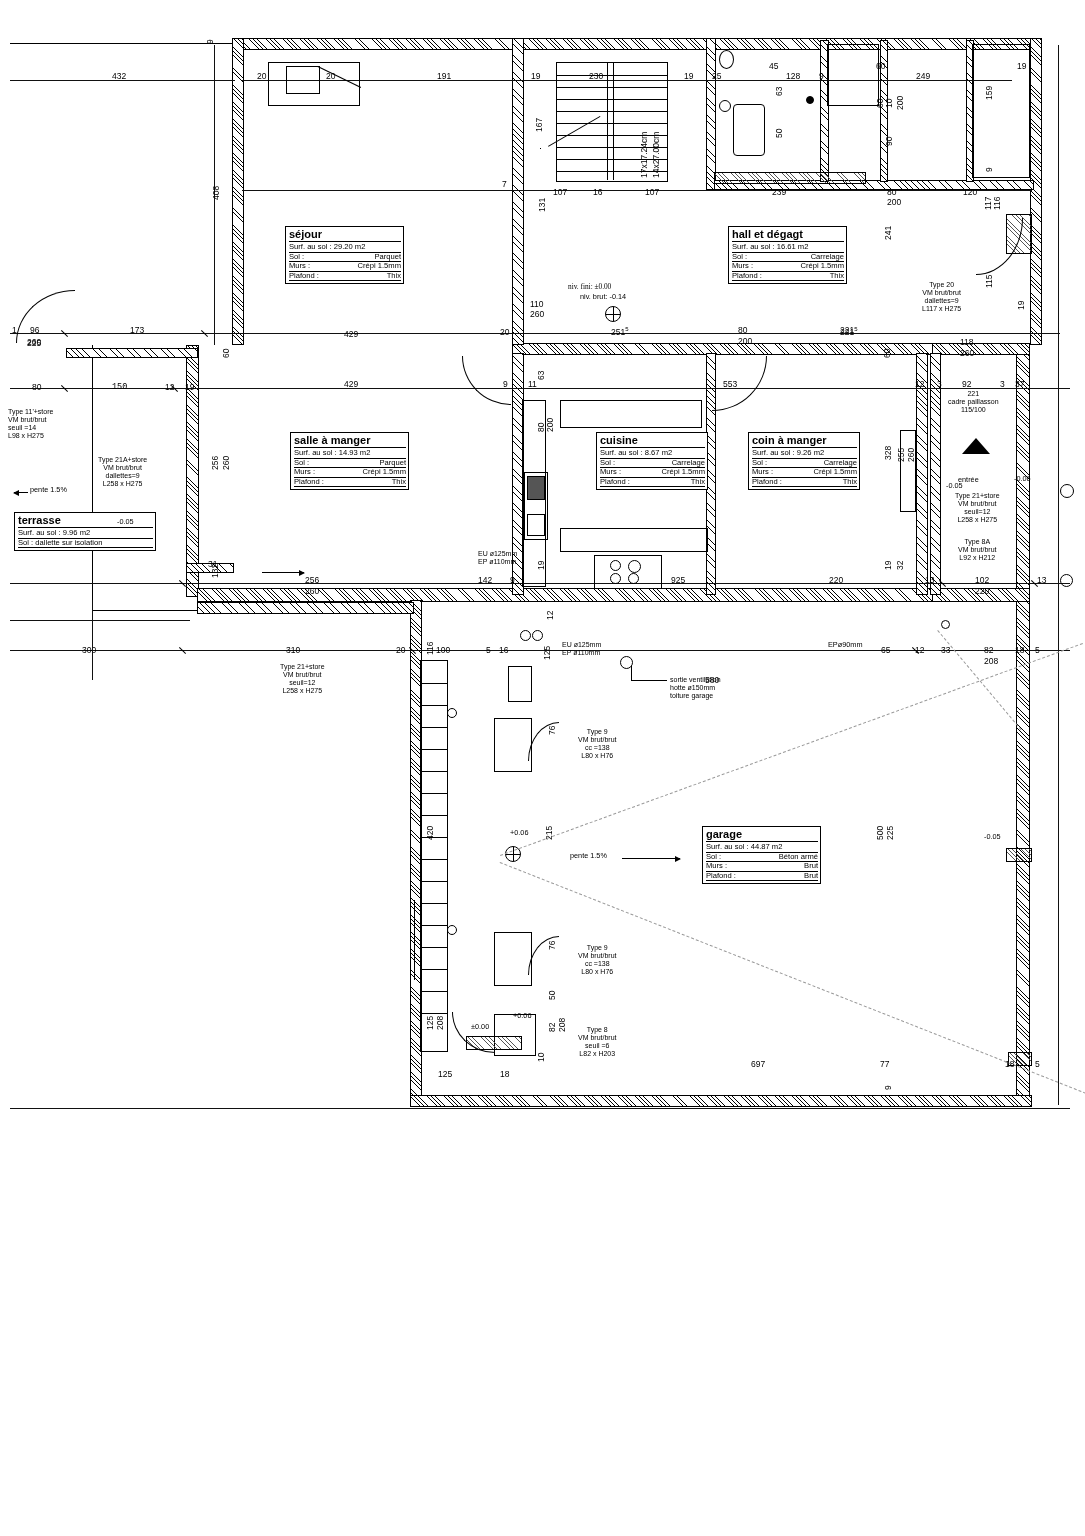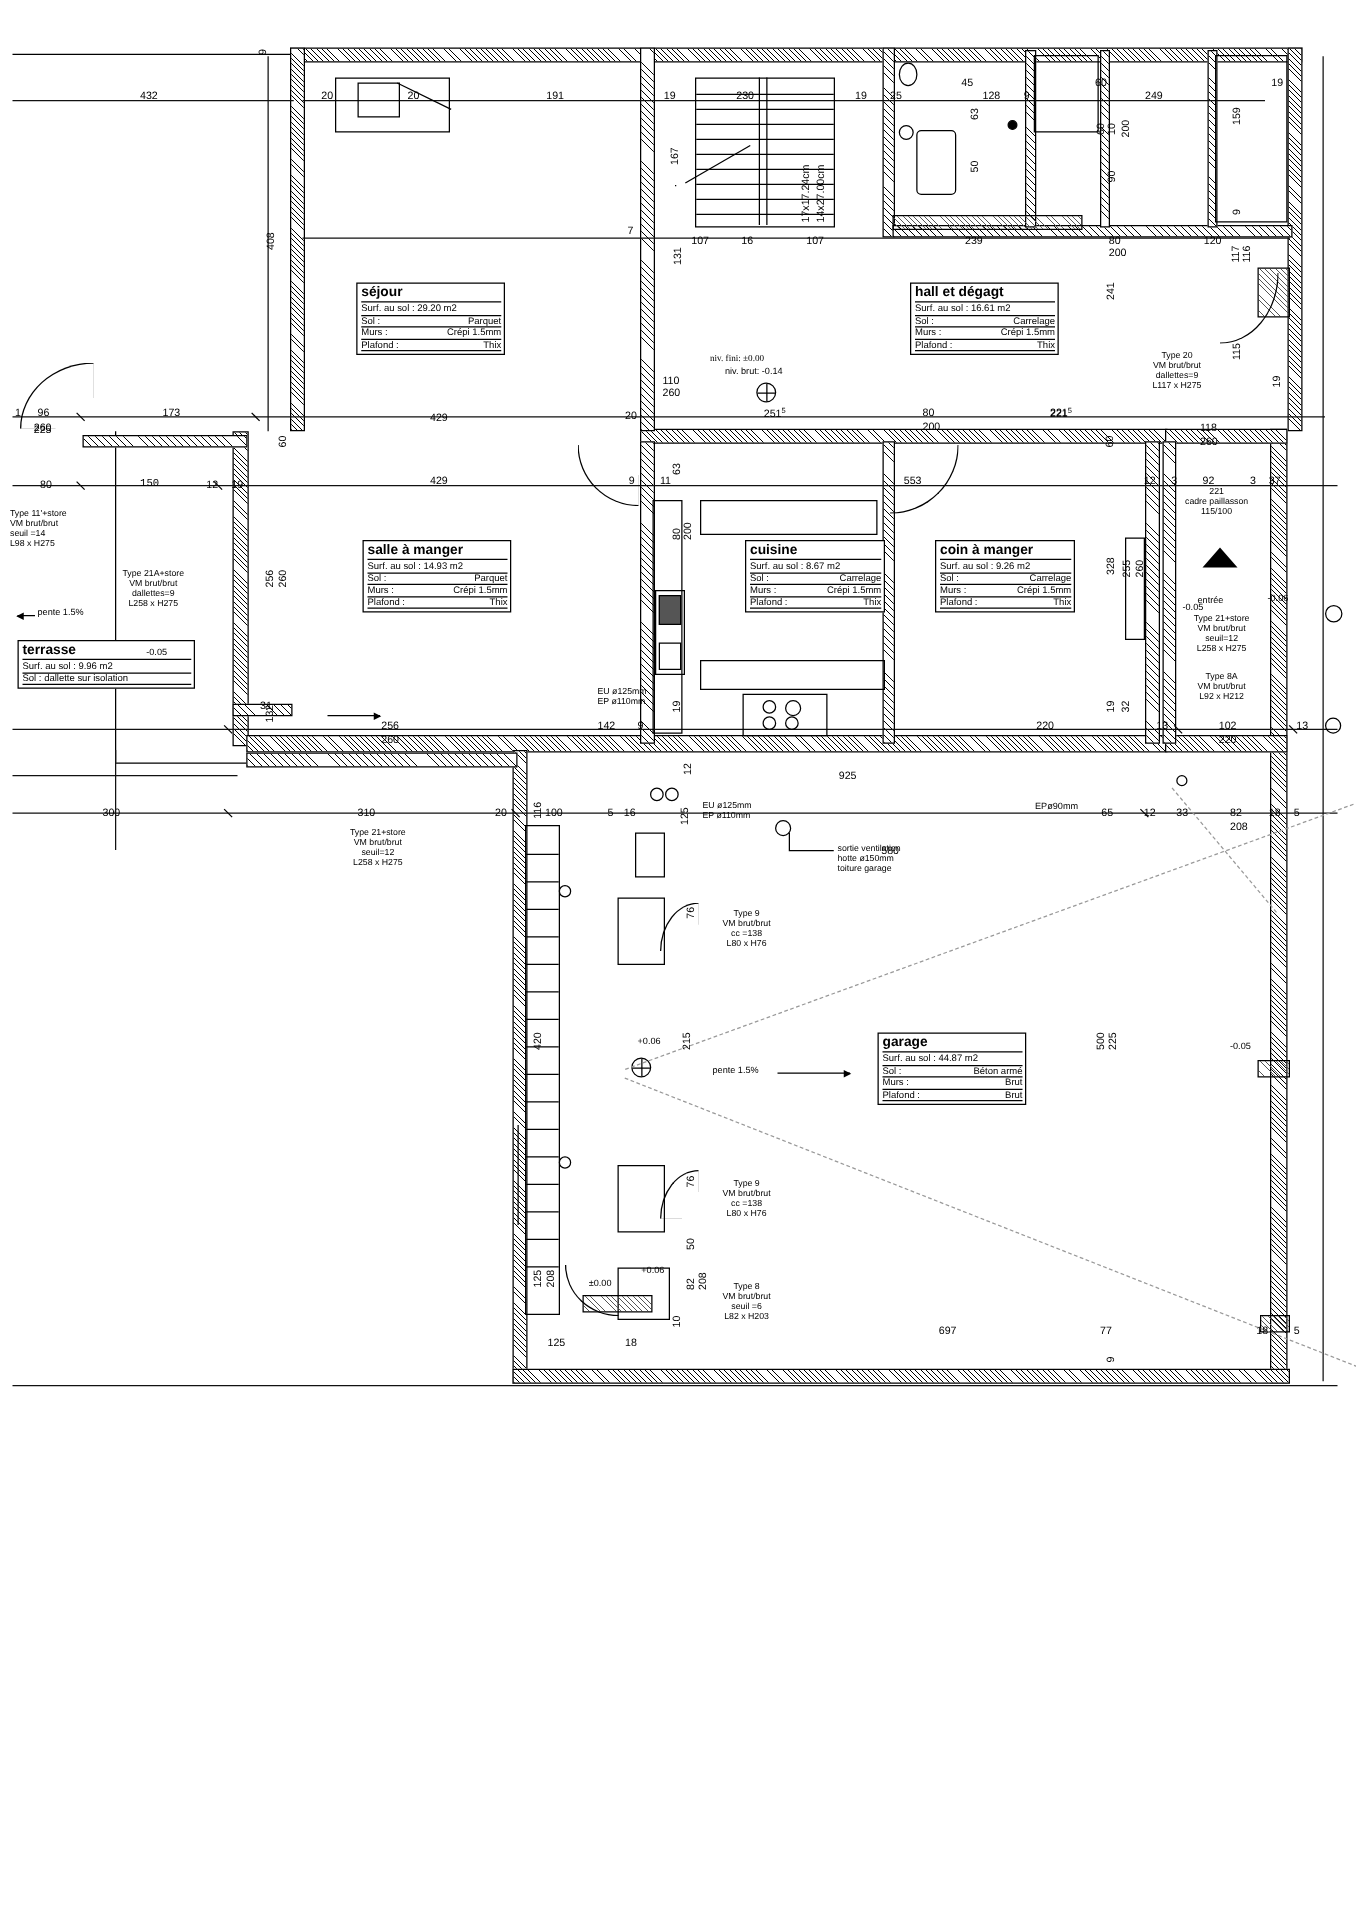--- a/index.html
+++ b/index.html
@@ -520,21 +520,21 @@
   <div class="dim" style="left:937px;top:380px;">3</div>
   <div class="dim" style="left:962px;top:380px;">92</div>
   <div class="dim" style="left:1000px;top:380px;">3</div>
   <div class="dim" style="left:1015px;top:380px;">37</div>
 
   <div class="dim" style="left:208px;top:560px;">31</div>
   <div class="dim" style="left:305px;top:576px;">256</div>
   <div class="dim" style="left:305px;top:587px;">260</div>
   <div class="dim" style="left:478px;top:576px;">142</div>
   <div class="dim" style="left:510px;top:576px;">9</div>
-  <div class="dim" style="left:671px;top:576px;margin-top:40px;">925</div>
+  <div class="dim" style="left:671px;top:576px;">925</div>
   <div class="dim" style="left:829px;top:576px;">220</div>
   <div class="dim" style="left:925px;top:576px;">13</div>
   <div class="dim" style="left:975px;top:576px;">102</div>
   <div class="dim" style="left:975px;top:587px;">220</div>
   <div class="dim" style="left:1037px;top:576px;">13</div>
 
   <div class="dim" style="left:82px;top:646px;">300</div>
   <div class="dim" style="left:286px;top:646px;">310</div>
   <div class="dim" style="left:396px;top:646px;">20</div>
   <div class="dim" style="left:436px;top:646px;">100</div>

